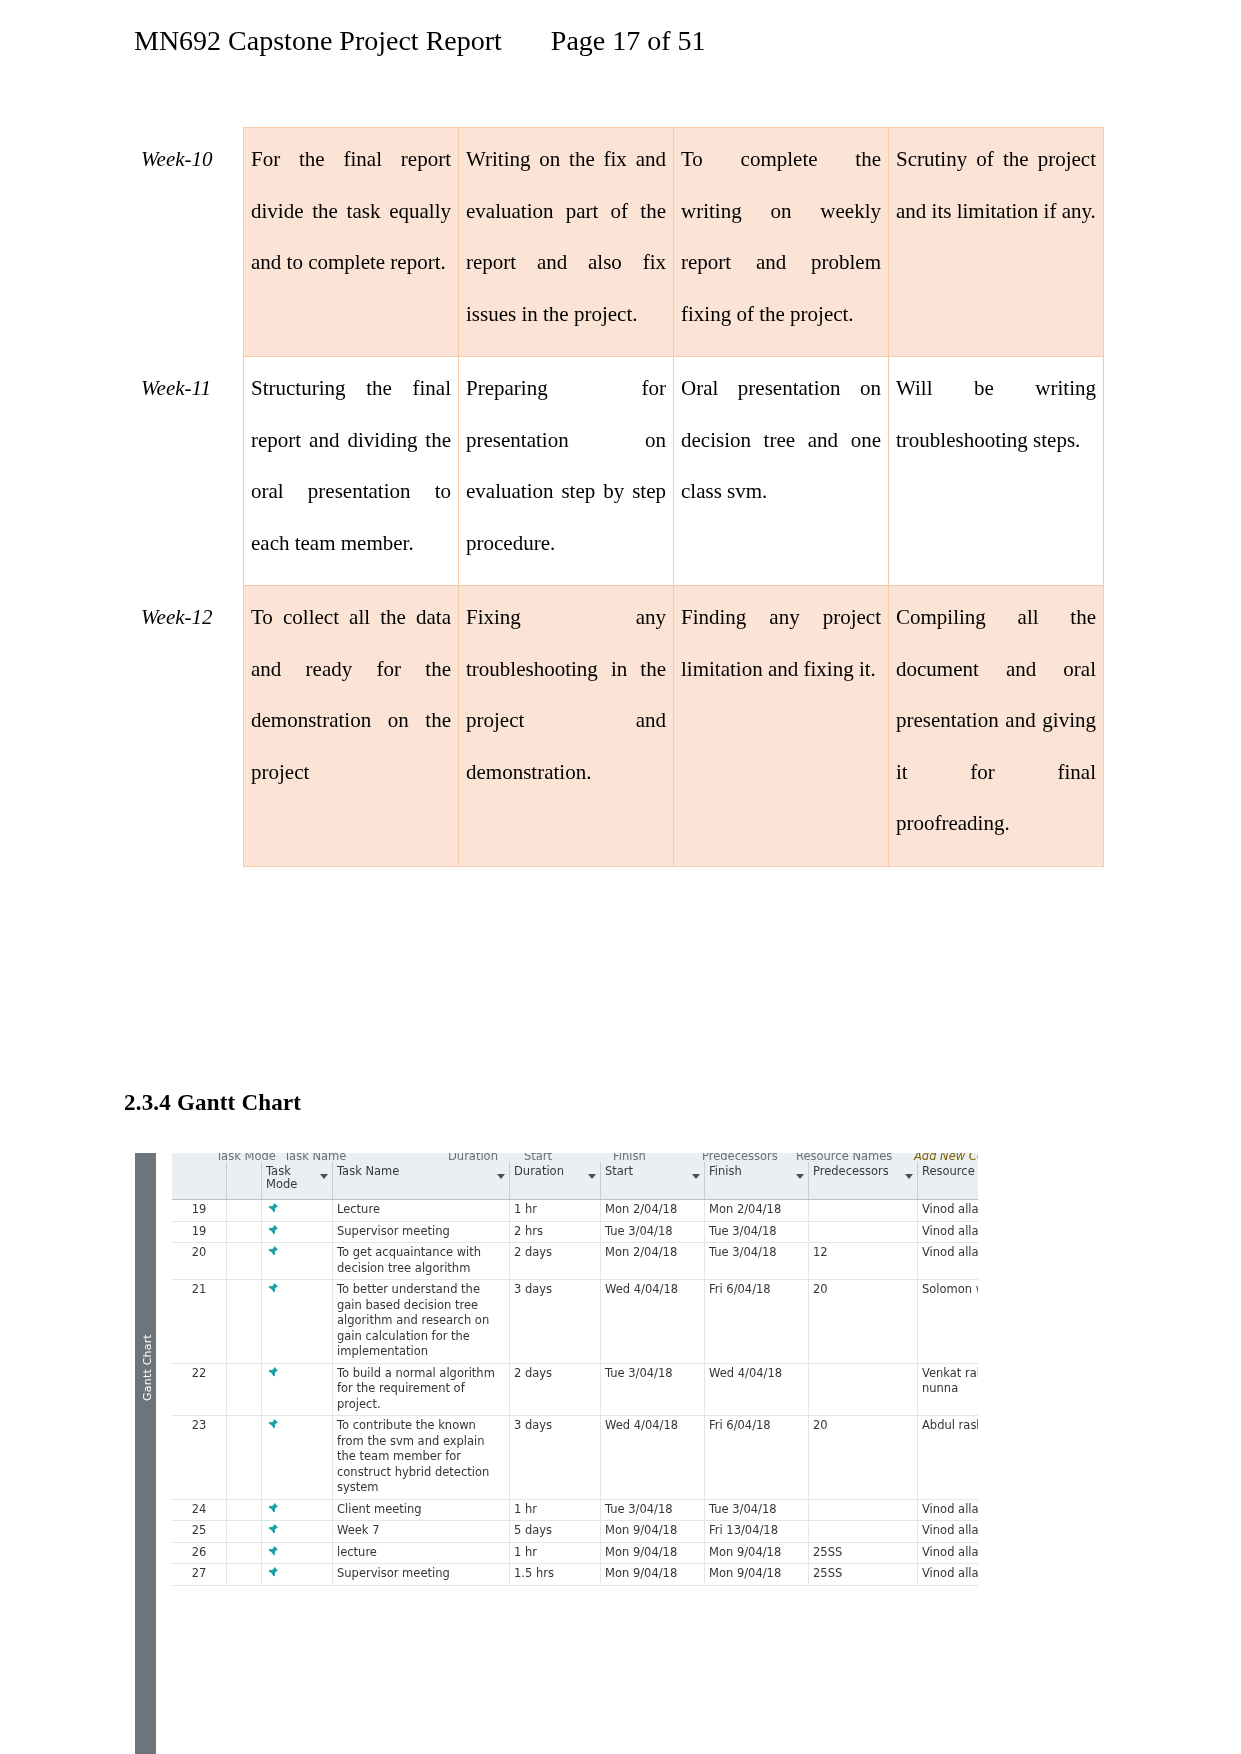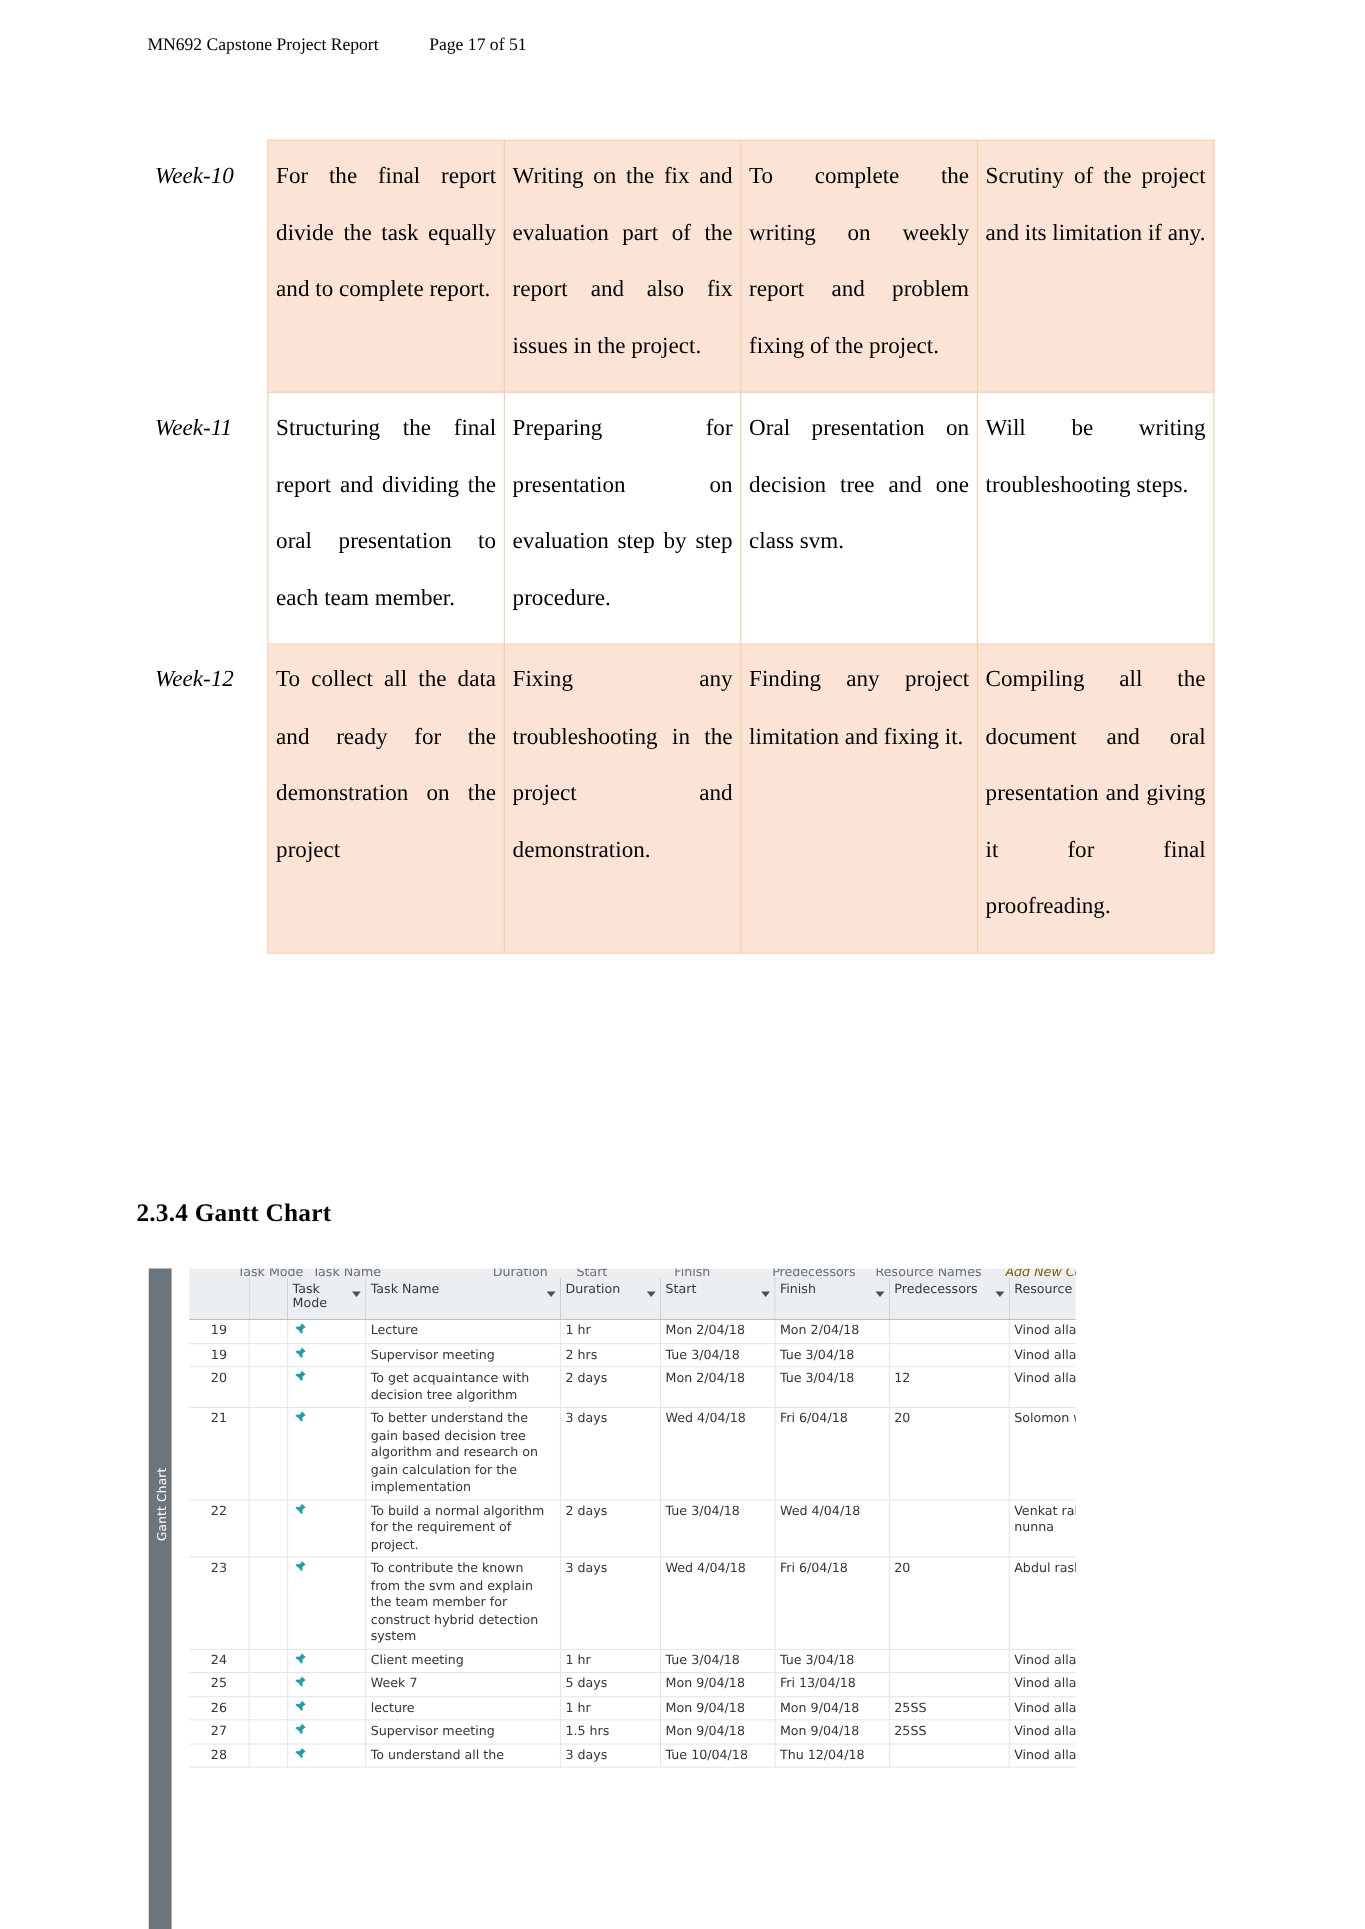--- a/index.html
+++ b/index.html
@@ -15,21 +15,21 @@
     color: #000000;
     overflow: hidden;
   }
 
   
   .page-header {
     position: absolute;
     top: 24px;
     left: 134px;
     width: 960px;
-    font-size: 16px;
+    font-size: 28px;
     line-height: 34px;
     white-space: nowrap;
   }
   .page-header .doc-title { }
   .page-header .page-num {
     display: inline-block;
     margin-left: 42px;
   }
 
   
@@ -482,30 +482,17 @@
             <td class="mode"><span class="pushpin"><svg width="13" height="13" viewBox="0 0 16 16">
                   <path d="M10.4 1.3 L14.7 5.6 L12.9 6.4 L10.9 8.4 L11.3 11.2 L9.6 12.9 L7.0 9.0 L3.2 12.8 L6.9 8.9 L3.1 6.4 L4.8 4.7 L7.6 5.1 L9.6 3.1 Z" fill="#1aa0a8"></path>
                 </svg></span></td>
             <td>Supervisor meeting</td>
             <td>1.5 hrs</td>
             <td>Mon 9/04/18</td>
             <td>Mon 9/04/18</td>
             <td>25SS</td>
             <td>Vinod allam,Venka</td>
           </tr>
-          <tr>
-            <td class="rownum">28</td>
-            <td class="indicator"></td>
-            <td class="mode"><span class="pushpin"><svg width="13" height="13" viewBox="0 0 16 16">
-                  <path d="M10.4 1.3 L14.7 5.6 L12.9 6.4 L10.9 8.4 L11.3 11.2 L9.6 12.9 L7.0 9.0 L3.2 12.8 L6.9 8.9 L3.1 6.4 L4.8 4.7 L7.6 5.1 L9.6 3.1 Z" fill="#1aa0a8"></path>
-                </svg></span></td>
-            <td>To understand all the</td>
-            <td>3 days</td>
-            <td>Tue 10/04/18</td>
-            <td>Thu 12/04/18</td>
-            <td></td>
-            <td>Vinod allam</td>
-          </tr>
         </tbody>
     </table>
 
   </div>
 </div>
 
 </body></html>

